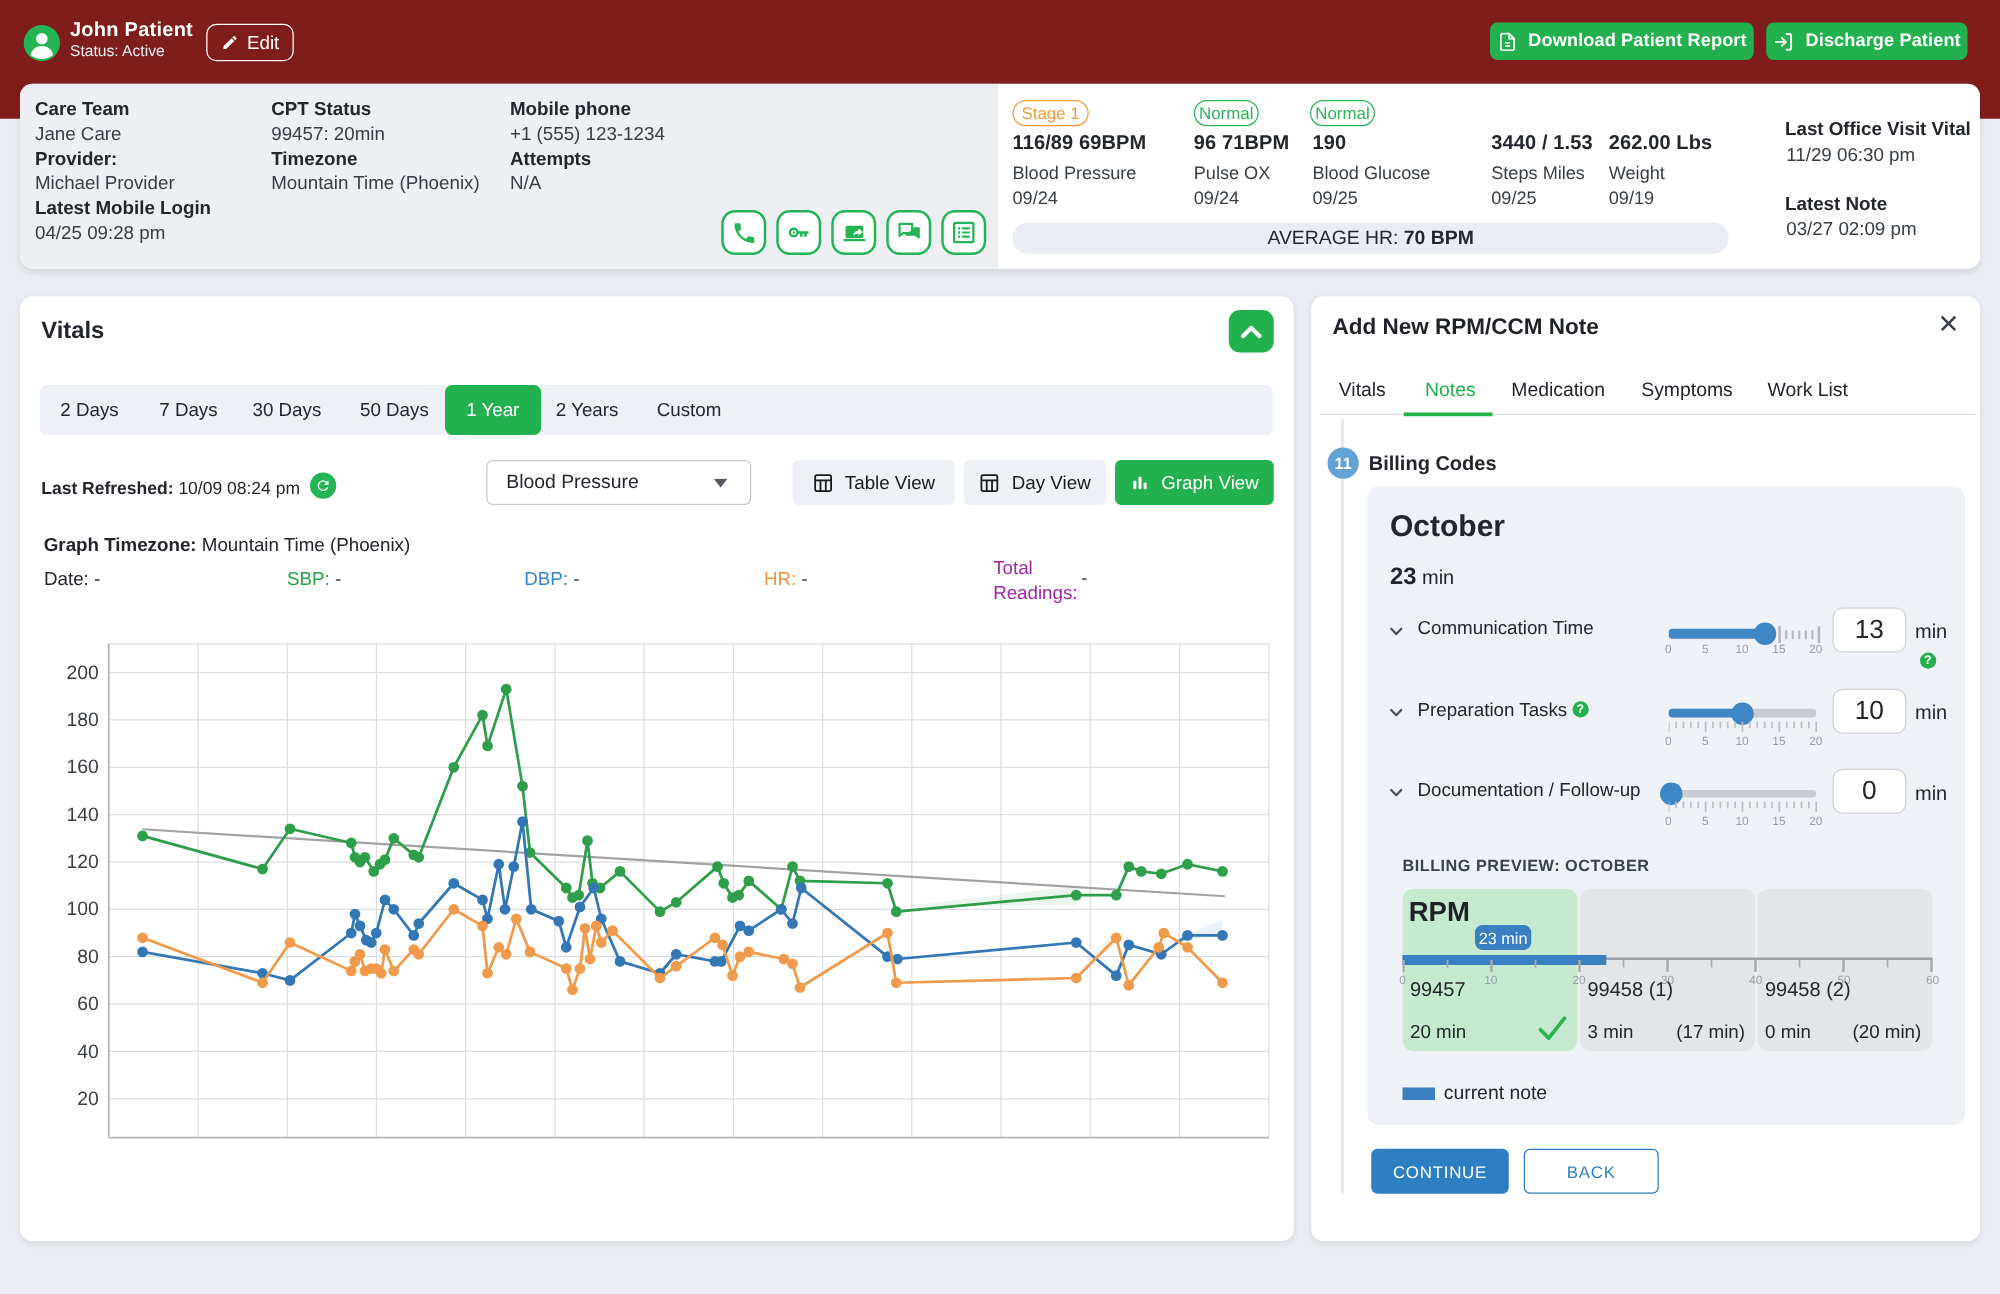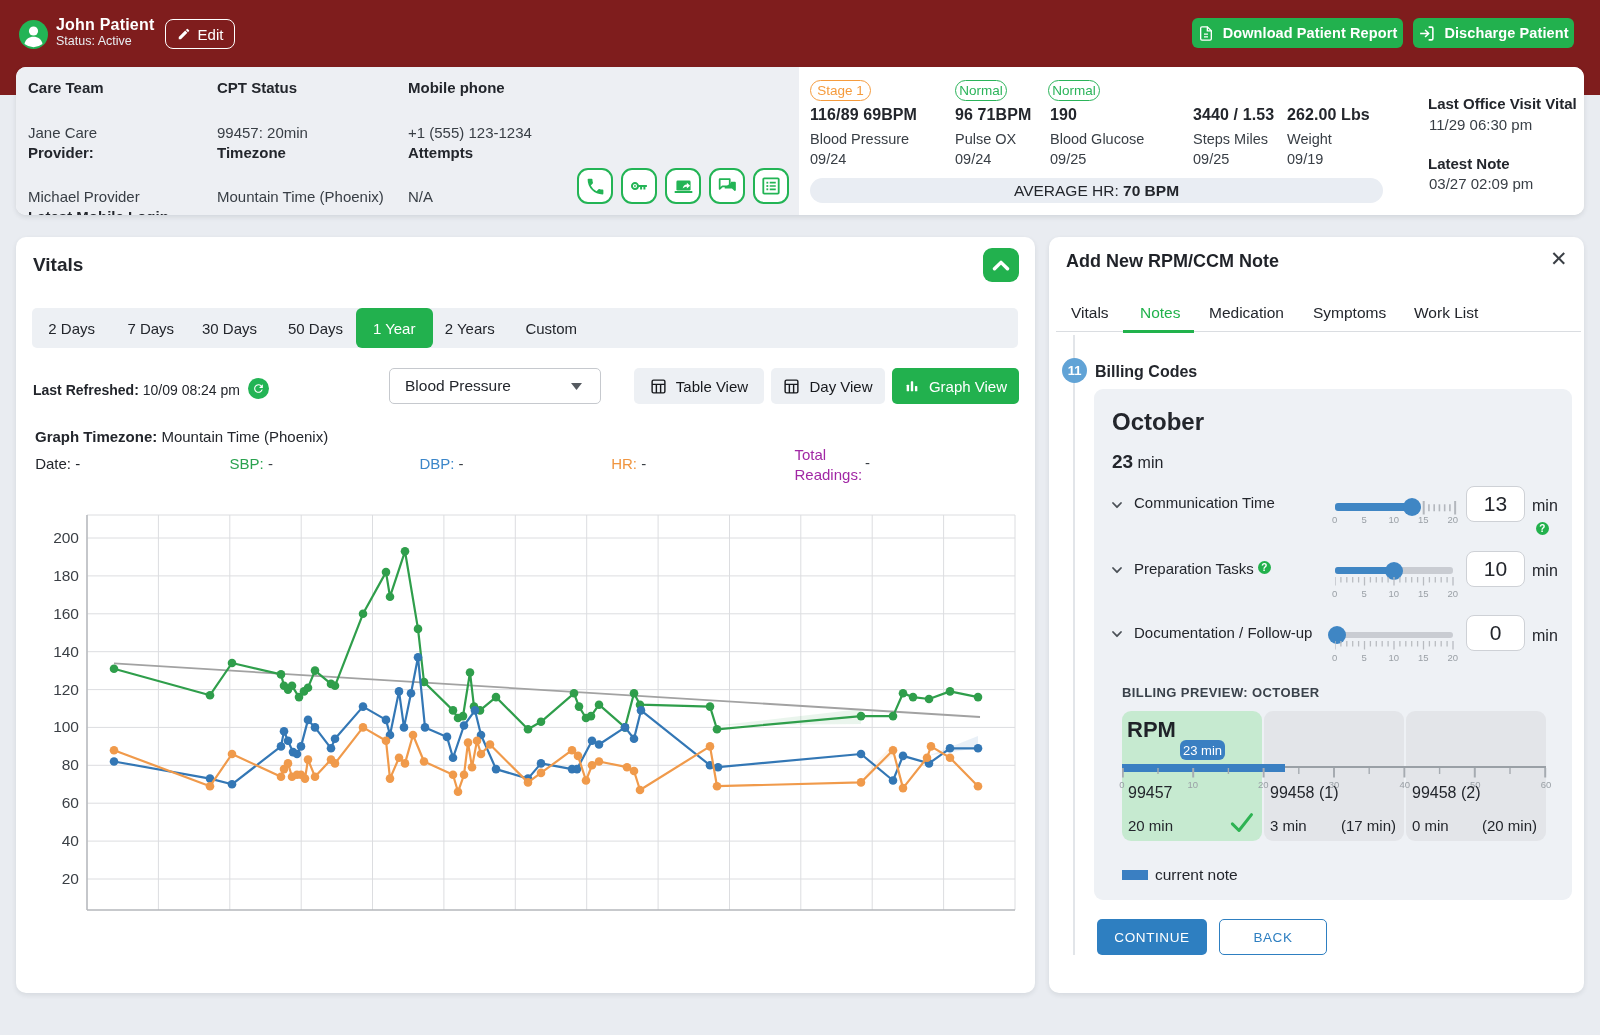--- a/index.html
+++ b/index.html
@@ -10,21 +10,21 @@
 .avatar { position:absolute; left:19px; top:20px; width:29px; height:29px; border-radius:50%; background:#23b455; display:flex; align-items:center; justify-content:center; }
 .pname { position:absolute; left:56px; top:16px; color:#fff; font-size:16px; font-weight:bold; letter-spacing:.2px; }
 .pstatus { position:absolute; left:56px; top:34px; color:#e8eef2; font-size:12.5px; }
 .editbtn { position:absolute; left:165px; top:19px; width:70px; height:30px; border:1px solid #fff; border-radius:8px; color:#fff; font-size:15px; display:flex; align-items:center; justify-content:center; gap:7px; }
 .gbtn { position:absolute; top:18px; height:30px; background:#22b14e; border-radius:6px; color:#fff; font-size:14.5px; font-weight:bold; display:flex; align-items:center; justify-content:center; gap:9px; letter-spacing:.1px; }
 
 .infocard { position:absolute; left:16px; top:67px; width:1568px; height:148px; border-radius:10px; background:#fff; box-shadow:0 2px 5px rgba(40,50,60,.12); display:flex; overflow:hidden; }
 .info-left { width:783px; background:#edeff3; position:relative; }
 .info-right { width:785px; background:#fff; position:relative; }
 .ilbl { font-weight:bold; color:#23262c; font-size:15px; }
-.ival { color:#383e45; font-size:15px;margin-top:25px; }
+.ival { color:#383e45; font-size:15px; }
 .icol { position:absolute; top:11px; line-height:19.8px; }
 .cicon { position:absolute; top:101px; width:36px; height:36px; border:2.4px solid #23b455; border-radius:11px; background:#fff; display:flex; align-items:center; justify-content:center; }
 .badge { position:absolute; top:13px; height:21px; border-radius:10.5px; font-size:13.5px; display:flex; align-items:center; justify-content:center; background:#fff; }
 .badge.or { border:1.5px solid #f59b3d; color:#f59b3d; }
 .badge.gr { border:1.5px solid #2bb45a; color:#2bb45a; }
 .vval { position:absolute; top:39px; font-size:16px; font-weight:bold; color:#23262c; letter-spacing:.1px; }
 .vlbl { position:absolute; font-size:14.5px; color:#383e45; }
 .avghr { position:absolute; left:11px; top:111px; width:573px; height:25px; border-radius:12.5px; background:#e9edf3; display:flex; align-items:center; justify-content:center; font-size:15.5px; color:#23262c; }
 .rmeta { position:absolute; font-size:15px; }
 

